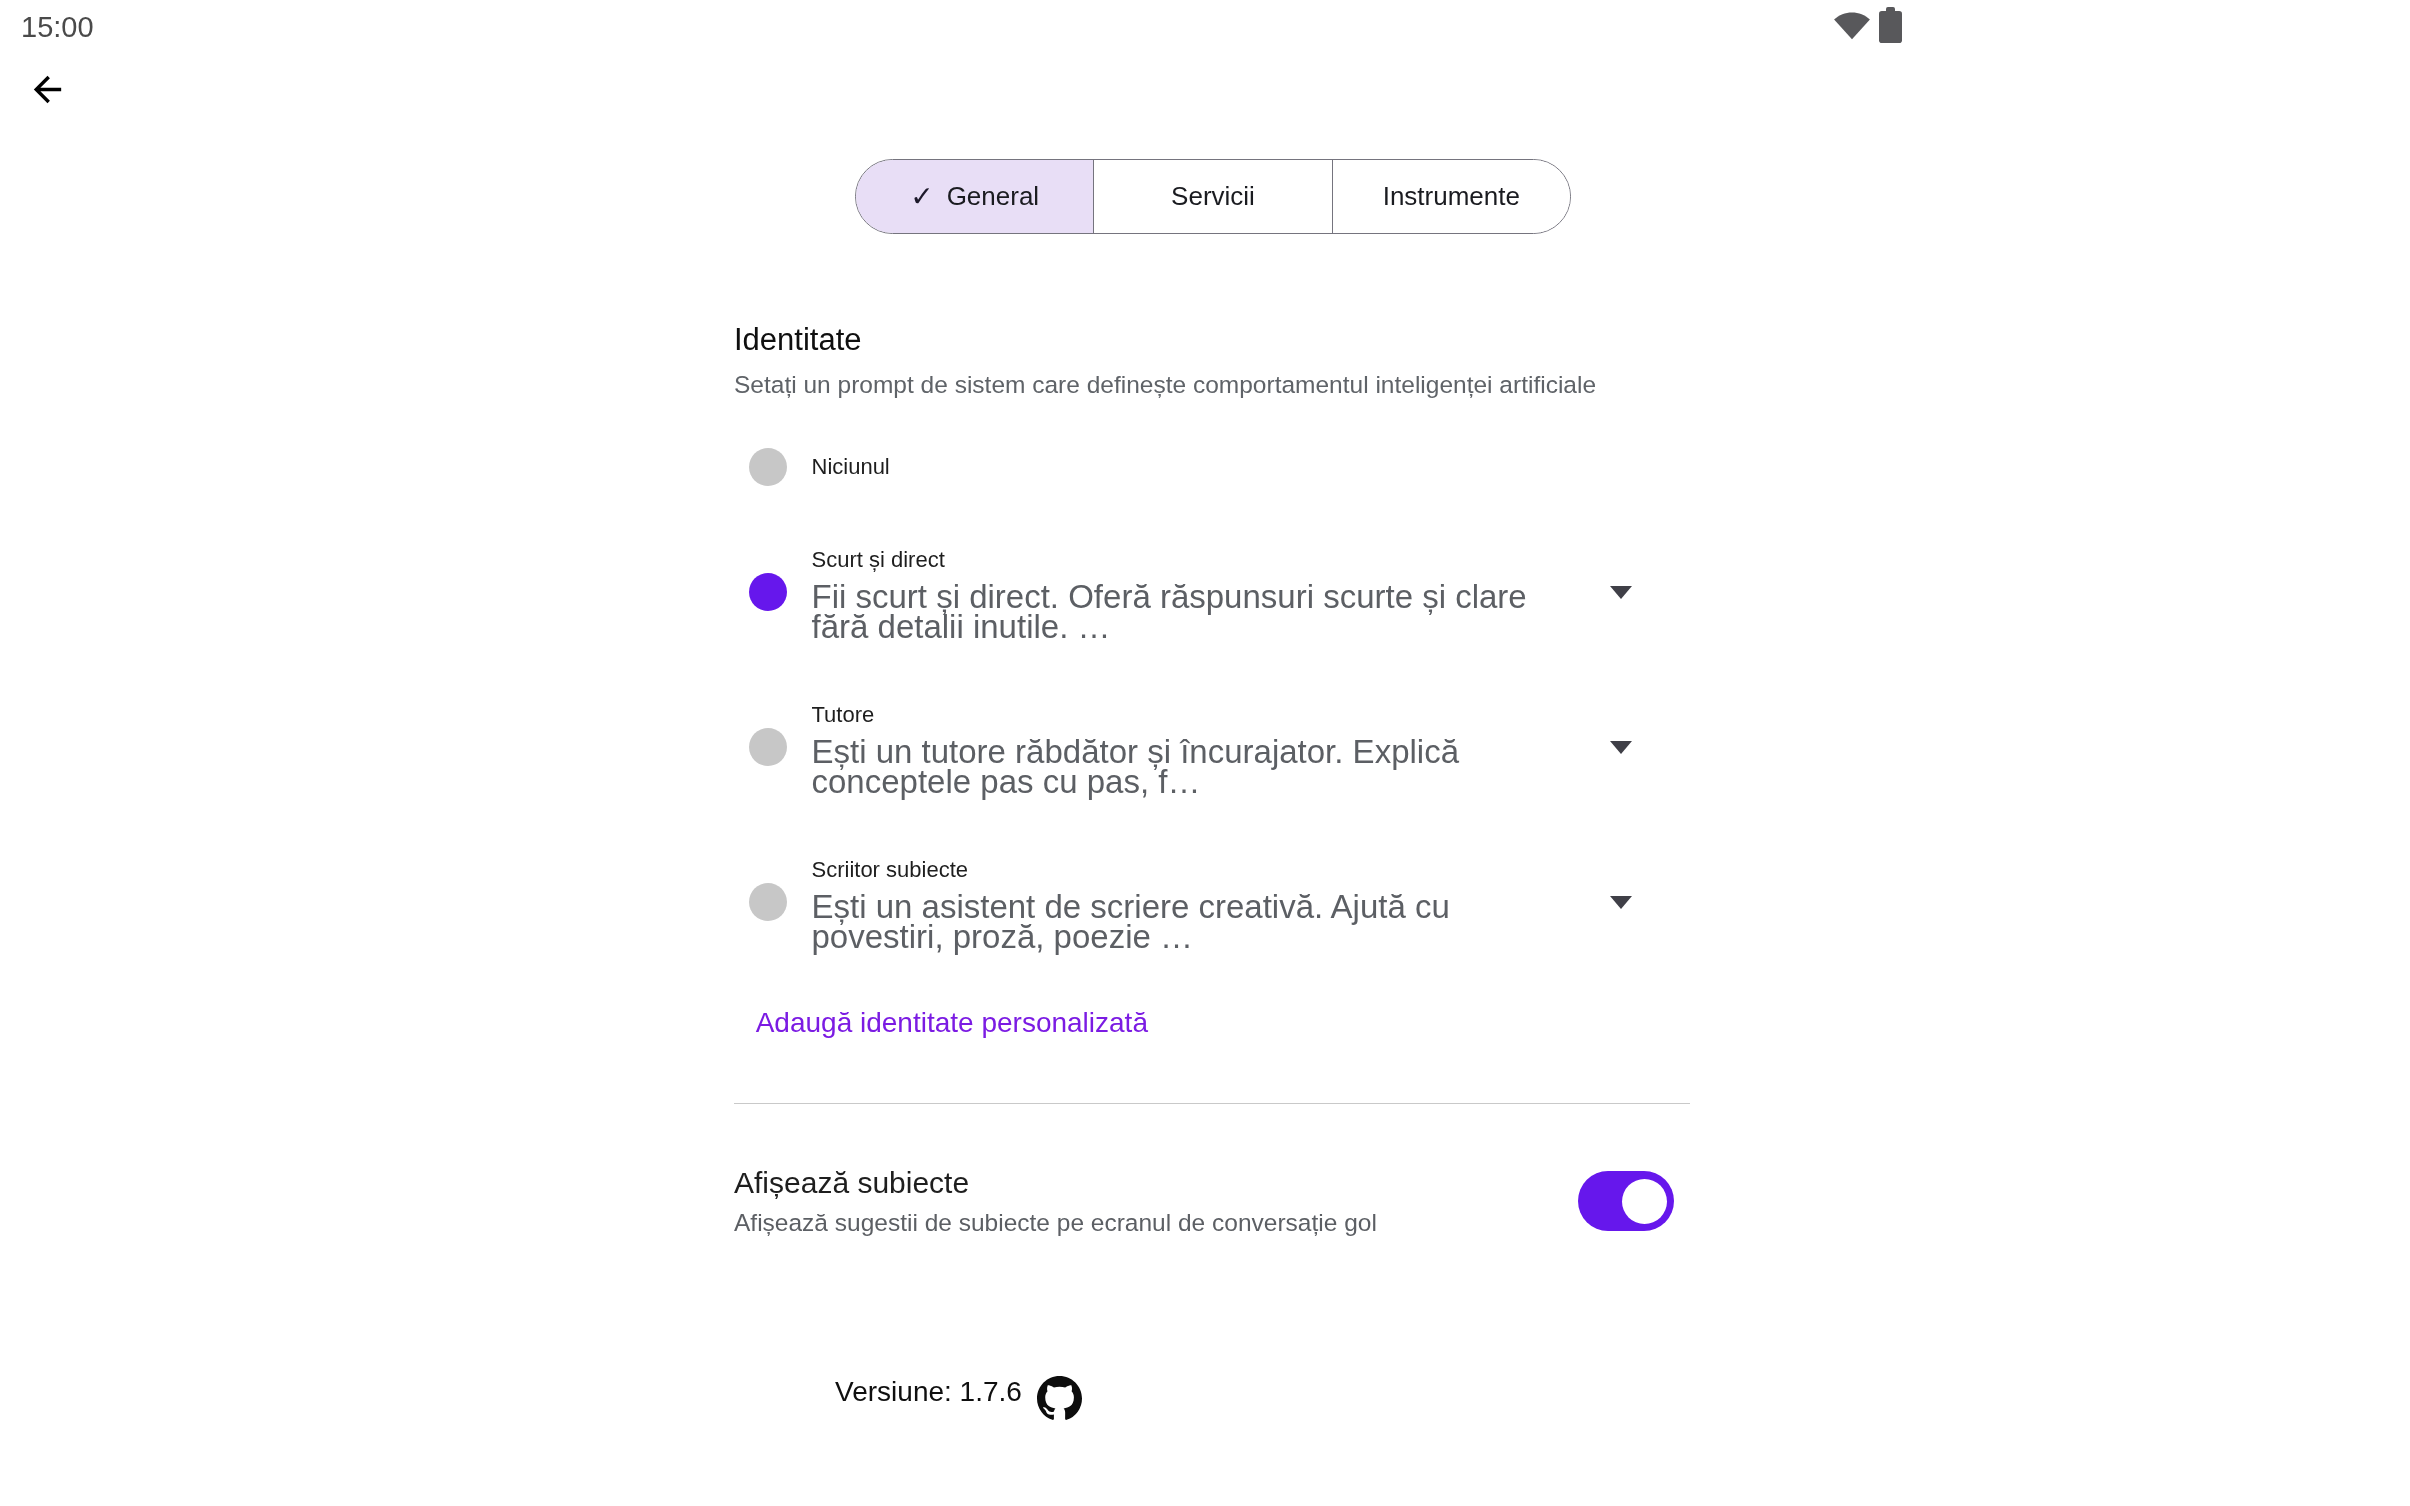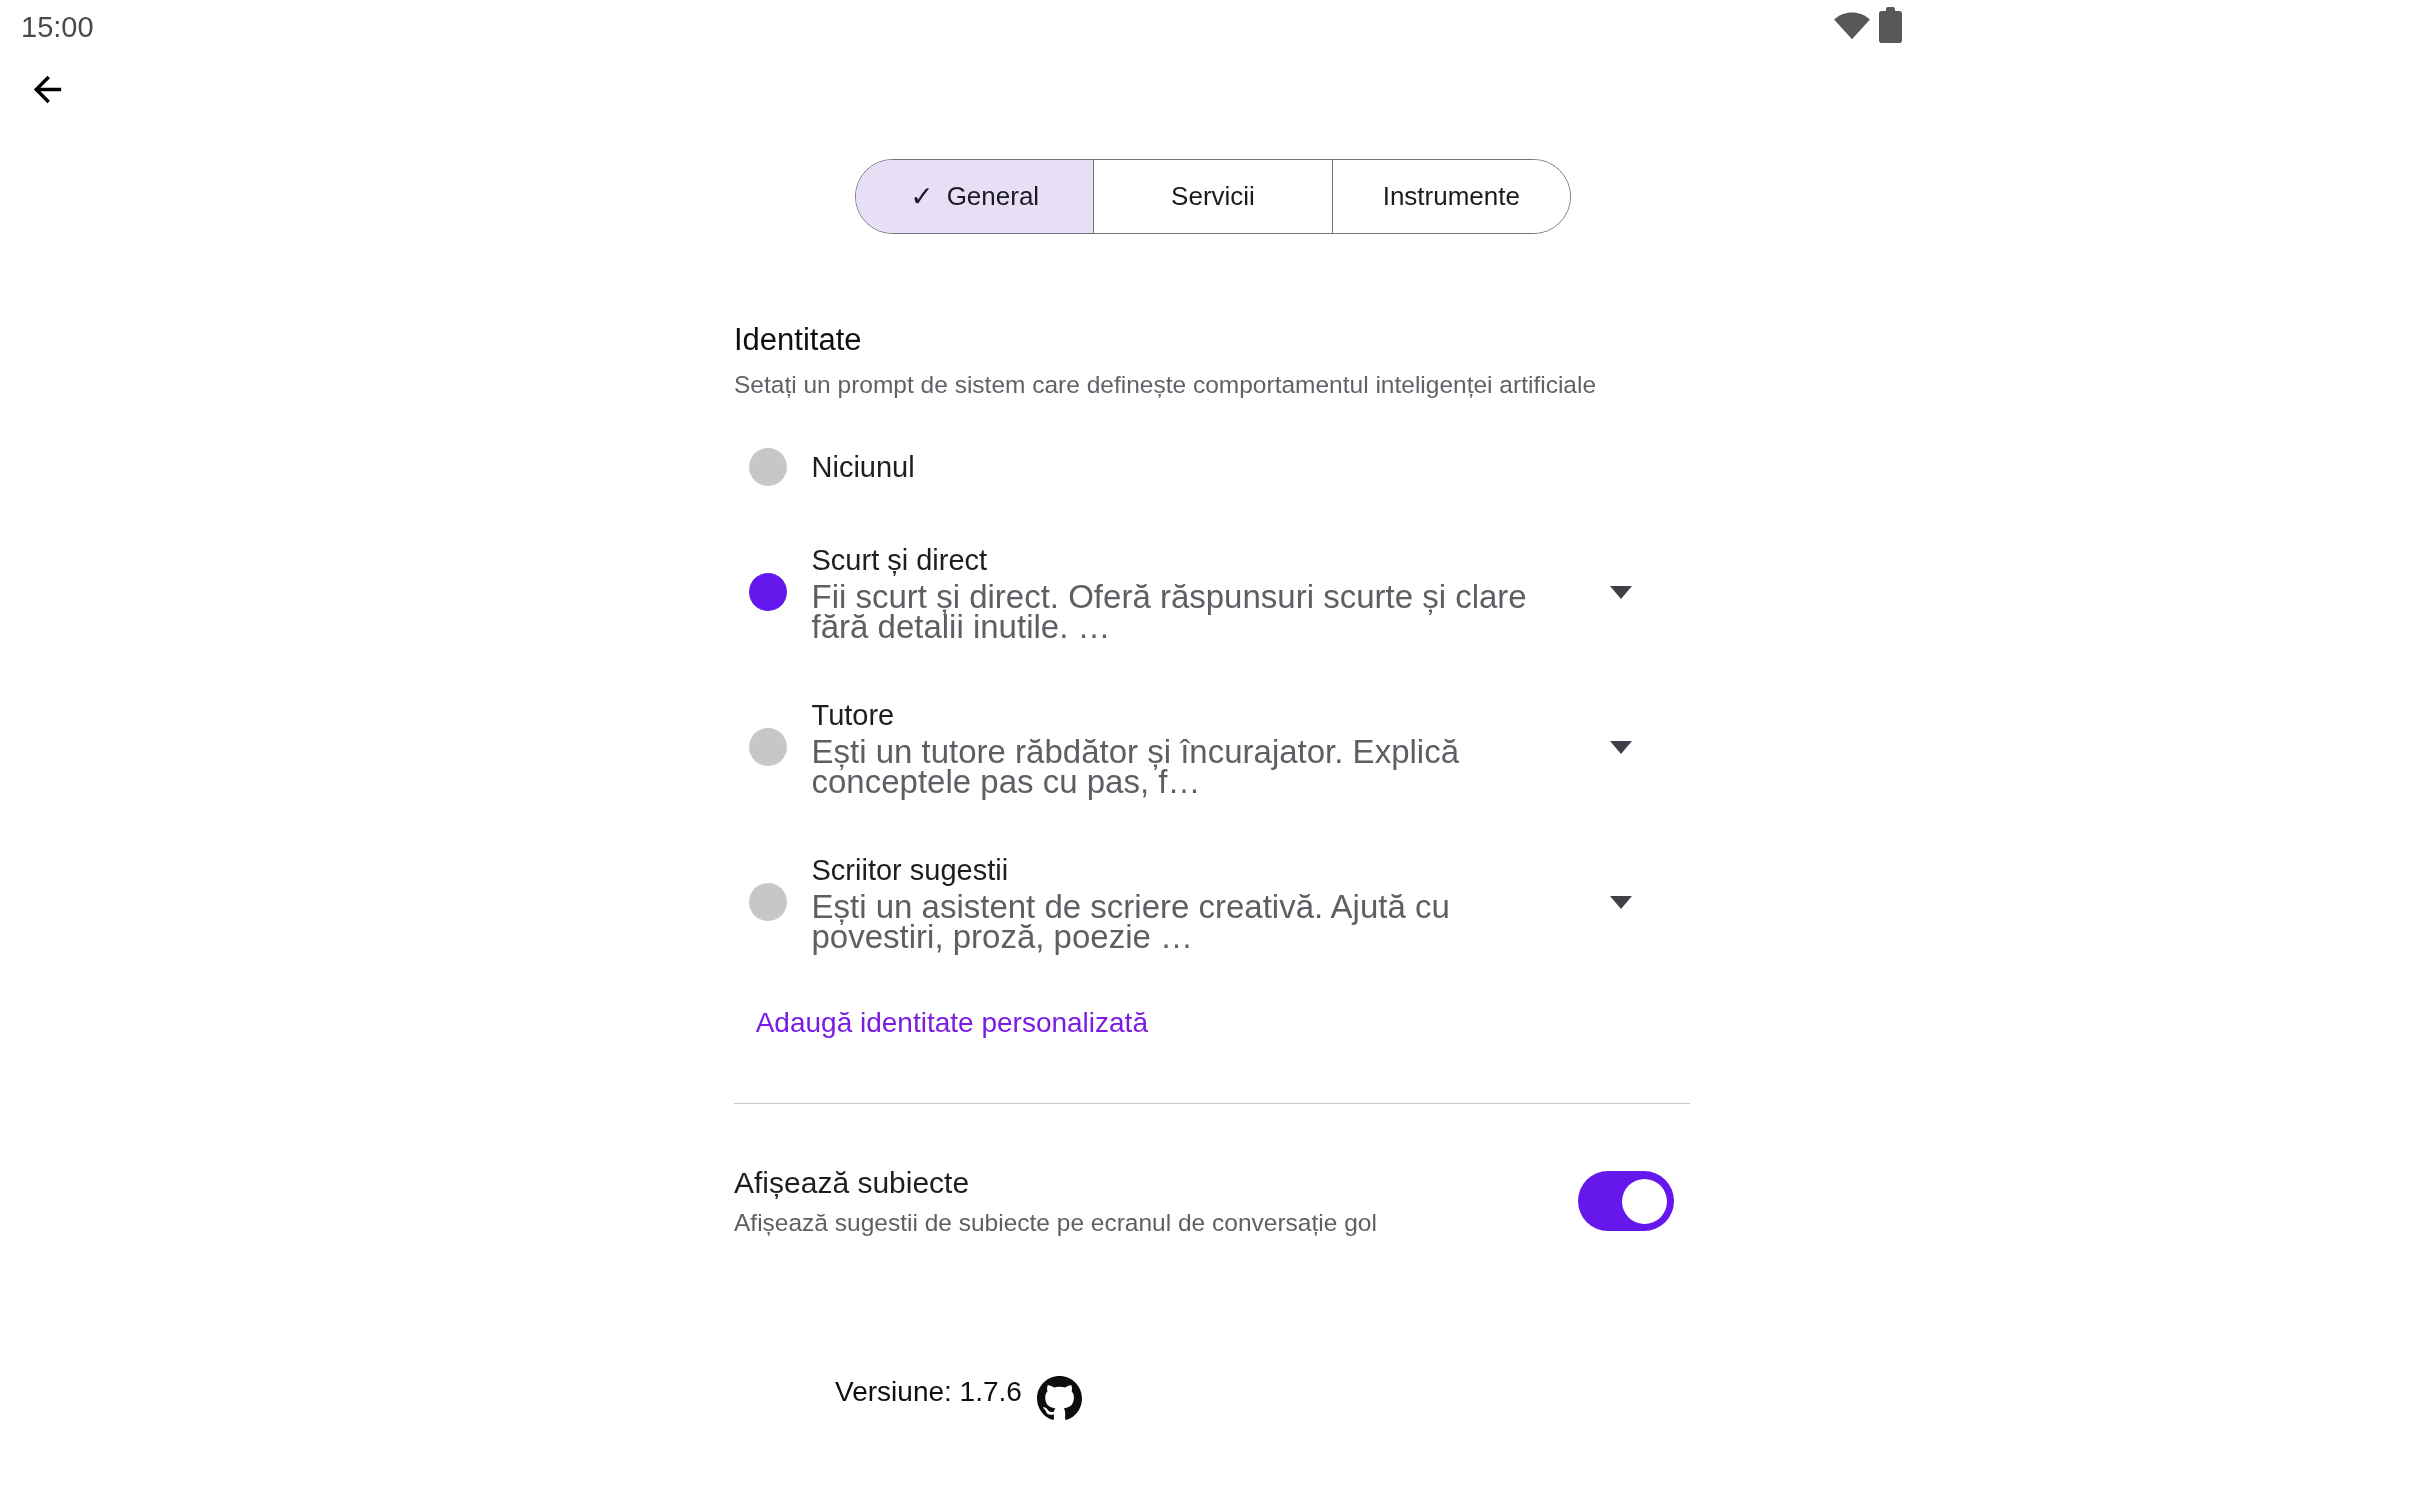--- a/index.html
+++ b/index.html
@@ -31,21 +31,21 @@
   
   .content { position:absolute; left:734px; top:321px; width:956px; }
   .section-title { font-size:31px; font-weight:500; color:#0f0f0f; line-height:38px; }
   .section-desc { margin-top:12.2px; font-size:24.5px; color:#5f6368; line-height:28px; }
 
   .options { margin-top:47px; }
   .option-row { display:flex; align-items:center; margin-bottom:55px; min-height:41px; position:relative; cursor:pointer; }
   .radio { flex:0 0 38px; width:38px; height:38px; border-radius:50%; background:#c7c7c7; margin-left:15px; }
   .radio.selected { background:#6617EC; }
   .option-text { margin-left:24.5px; padding-right:122px; }
-  .option-label { font-size:29px; color:#1e1e1e; line-height:36px; }
+  .option-label { font-size:22px; color:#1e1e1e; line-height:36px; }
   .option-desc { font-size:33px; color:#5c5f64; line-height:30px; margin-top:3.8px; }
   .arrow { position:absolute; right:58px; top:50%; margin-top:-5.6px; width:0; height:0;
     border-left:11.3px solid transparent; border-right:11.3px solid transparent;
     border-top:13px solid #3f3f47; cursor:pointer; }
 
   .add-link { margin-top:38px; margin-left:21.7px; font-size:28px; font-weight:500; color:#7B1BE3; cursor:pointer; }
 
   .divider { margin-top:64px; height:1.9px; background:#c9c9c9; width:100%; }
 
   .toggle-row { margin-top:60px; display:flex; align-items:center; justify-content:space-between; }
@@ -129,21 +129,21 @@
           <div class="option-text">
             <div class="option-label">Tutore</div>
             <div class="option-desc">Ești un tutore răbdător și încurajator. Explică conceptele pas cu pas, f…</div>
           </div>
           <span class="arrow"></span>
         </div>
 
         <div class="option-row">
           <span class="radio"></span>
           <div class="option-text">
-            <div class="option-label">Scriitor sugestii</div>
+            <div class="option-label">Scriitor subiecte</div>
             <div class="option-desc">Ești un asistent de scriere creativă. Ajută cu povestiri, proză, poezie …</div>
           </div>
           <span class="arrow"></span>
         </div>
       </div>
 
     <div class="add-link">Adaugă identitate personalizată</div>
 
     <div class="divider"></div>
 

